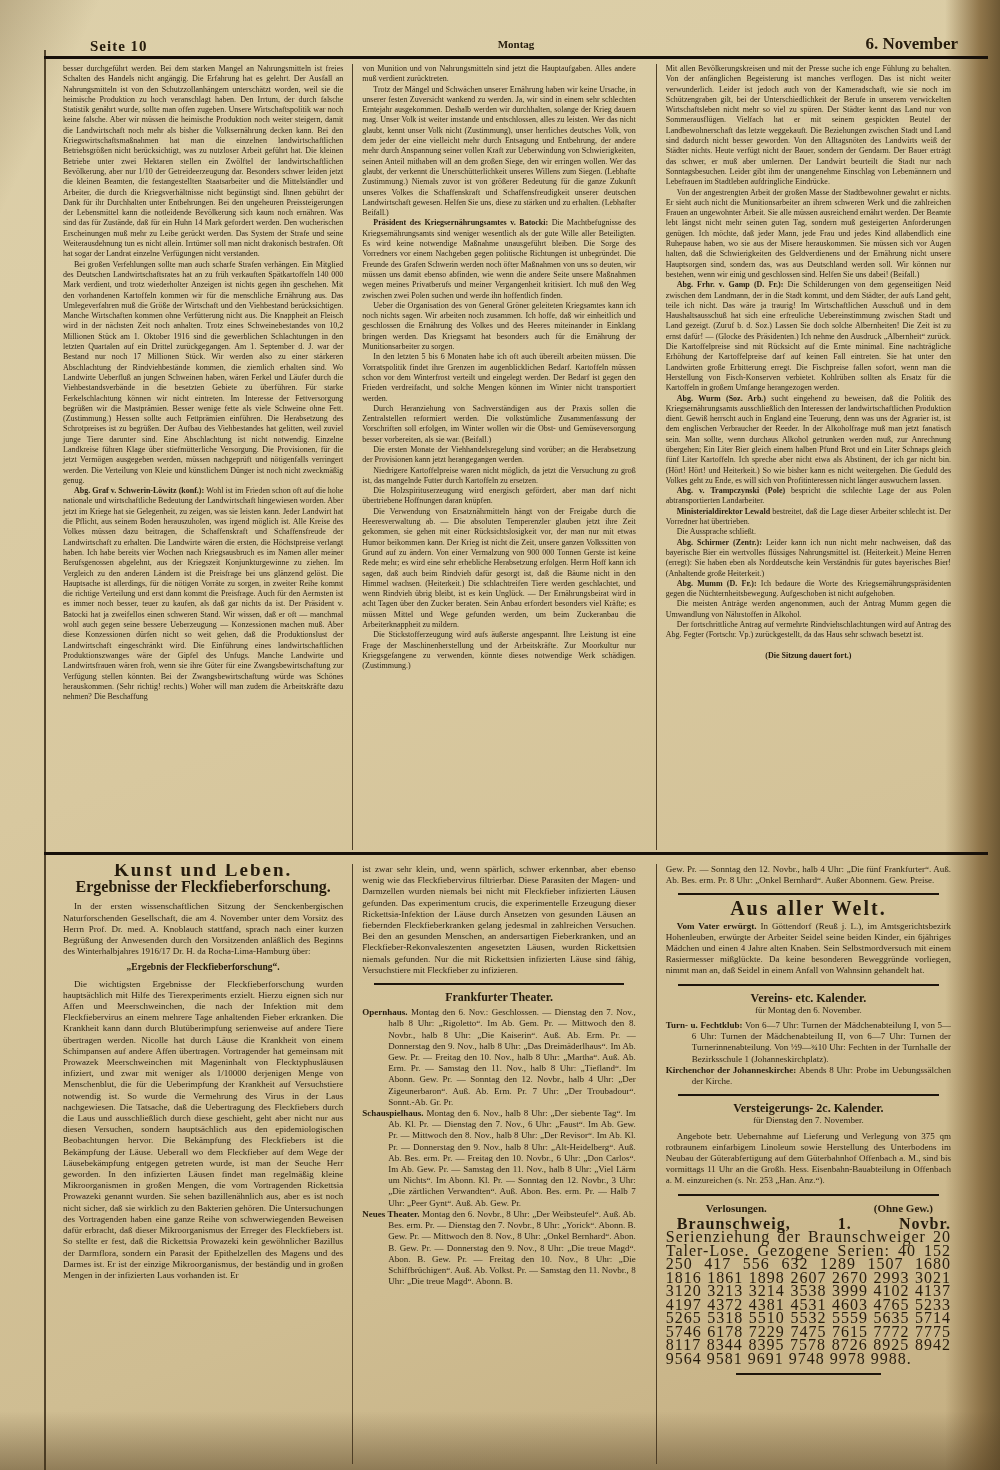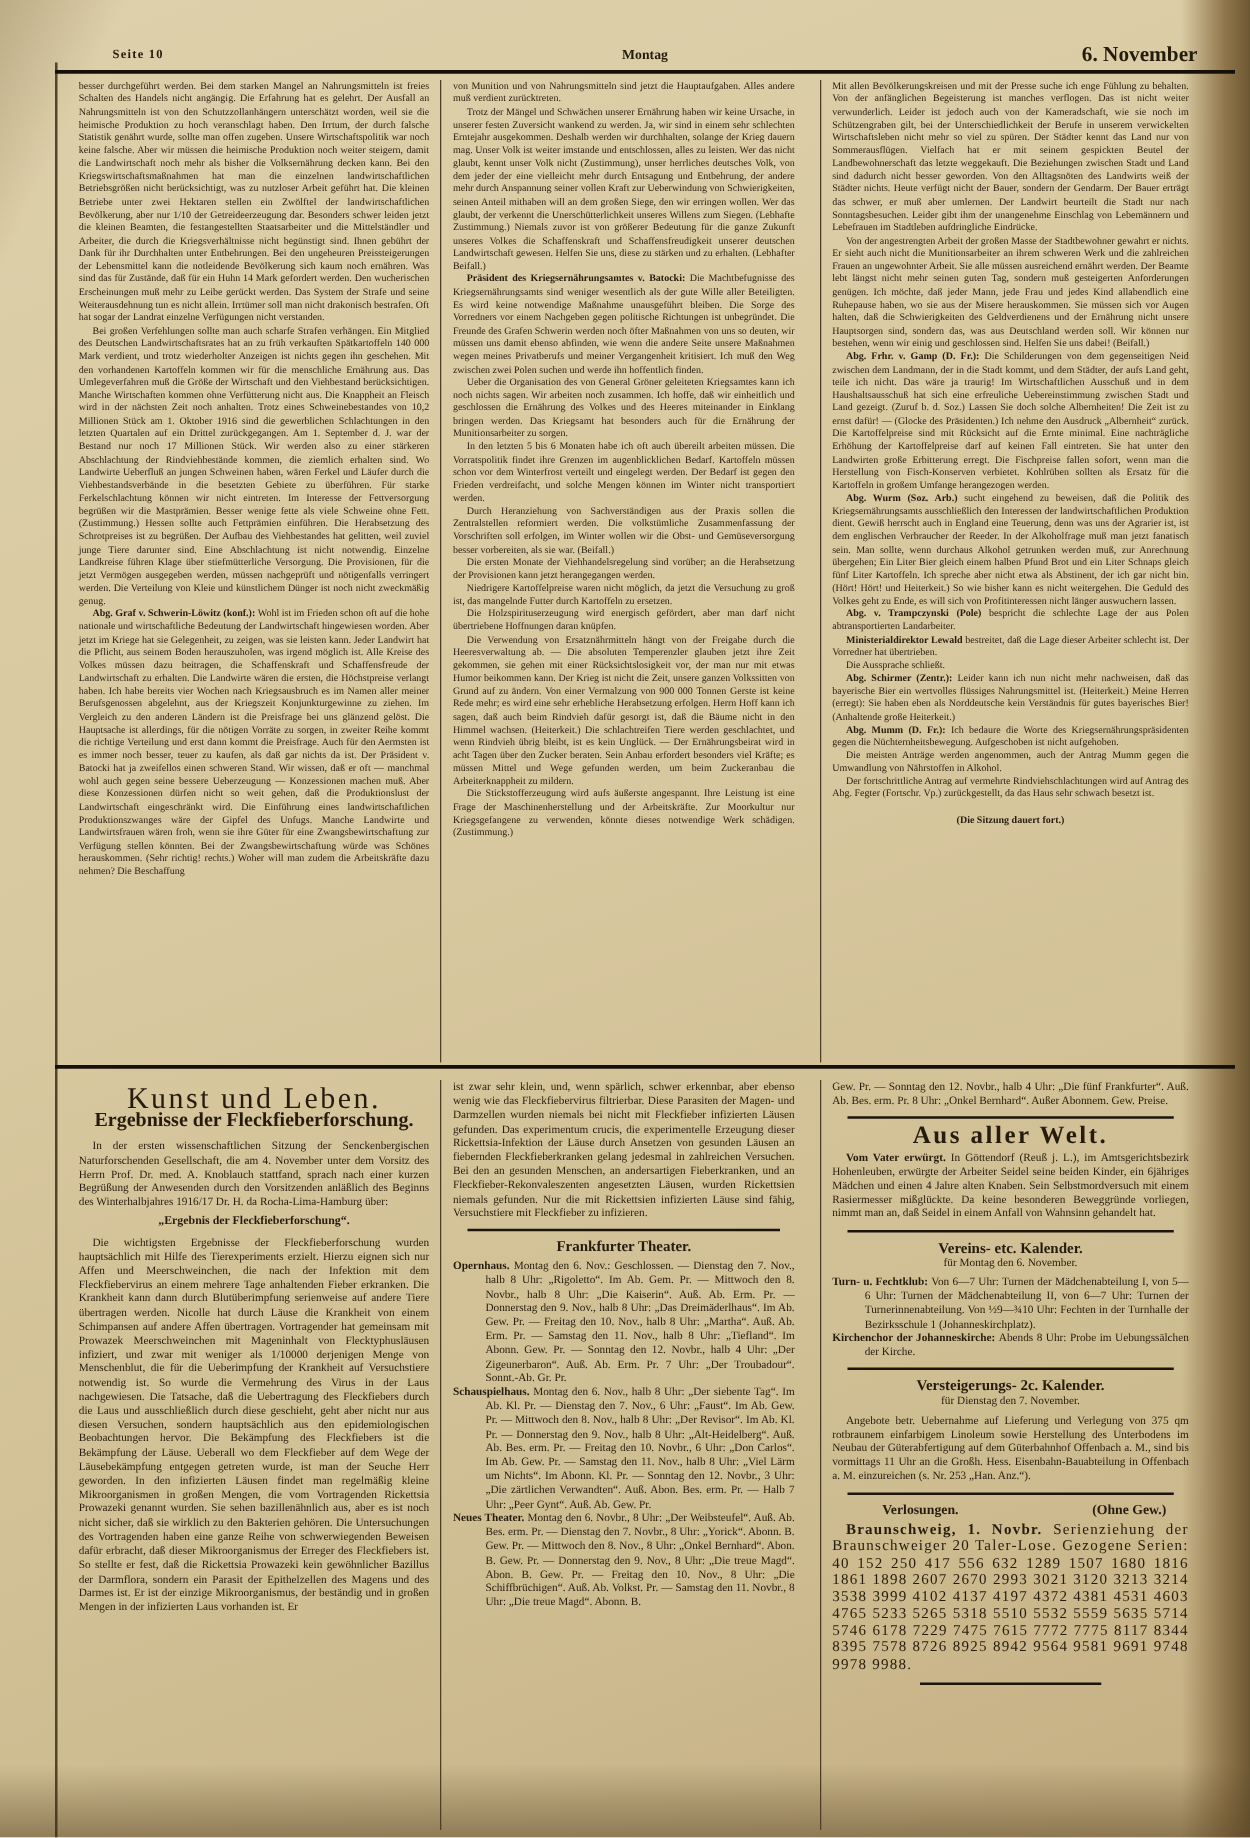--- a/index.html
+++ b/index.html
@@ -7,52 +7,52 @@
        font-family:"Liberation Serif","DejaVu Serif",serif;}
   .page{position:absolute;inset:0;
     background:
       linear-gradient(115deg, rgba(110,88,52,0.30) 0%, rgba(0,0,0,0) 6%),
       linear-gradient(0deg, rgba(84,64,34,0.50) 0%, rgba(0,0,0,0) 4%),
       linear-gradient(270deg, #6d5834 0%, #8f754a 2%, rgba(0,0,0,0) 5.5%),
       linear-gradient(160deg, #ddd0aa 0%, #d8c89f 45%, #cfbd92 78%, #c4ae81 100%);
     color:#261c0d;}
   .leftline{position:absolute;left:44px;top:50px;bottom:0;width:2px;background:#3c2e18;opacity:.85;}
   .masthead{position:absolute;top:38px;left:44px;width:944px;height:16px;font-weight:bold;}
-  .mh-page{position:absolute;left:46px;top:0;font-size:10px;letter-spacing:1px;}
+  .mh-page{position:absolute;left:46px;top:0;font-size:15px;letter-spacing:1px;}
   .mh-day{position:absolute;left:0;right:0;top:0;text-align:center;font-size:11px;}
   .mh-date{position:absolute;right:30px;top:-4px;font-size:17px;}
   .rule-top{position:absolute;top:56px;left:44px;width:944px;height:3px;background:#17100a;}
   .rule-mid{position:absolute;top:852px;left:44px;width:944px;height:3px;background:#17100a;}
 
   .cols{position:absolute;left:54px;width:906px;display:flex;align-items:stretch;}
   .cols-top{top:64px;height:786px;}
   .cols-bottom{top:864px;height:600px;}
   .col{box-sizing:border-box;padding:0 9px;overflow:hidden;}
   .c1{width:302px;} .c2{width:296px;} .c3{width:308px;margin-left:11px;}
   .col + .col{border-left:1px solid #4e3e26;}
 
   .bt{font-size:8px;line-height:10.3px;text-align:justify;}
   .bt2{font-size:9px;line-height:11.2px;text-align:justify;}
   p{margin:0;}
   p.ind{text-indent:11px;}
   b.lead{font-weight:bold;}
   .closing{text-align:center;margin-top:10px;font-weight:bold;text-indent:0;}
 
-  .h-kunst{font-size:24px;font-weight:normal;text-align:center;letter-spacing:2px;margin:10px 0 6px;}
+  .h-kunst{font-size:19px;font-weight:bold;text-align:center;letter-spacing:2px;margin:0 0 6px;}
   .h-fleck{font-size:16px;font-weight:bold;text-align:center;margin:0 0 9px;}
   .h-lecture{font-size:9.5px;font-weight:bold;text-align:center;margin:5px 0;}
   .h-theater{font-size:12px;font-weight:bold;text-align:center;margin:5px 0 4px;}
   .h-welt{font-size:20px;font-weight:bold;text-align:center;letter-spacing:2px;margin:8px 0 6px;}
   .h-kal{font-size:12px;font-weight:bold;text-align:center;margin:4px 0 1px;}
   .sub-kal{font-size:9px;text-align:center;margin:0 0 4px;}
   .hang{padding-left:26px;text-indent:-26px;margin:0;}
   .sep{height:2px;background:#1d150c;margin:7px 12px;}
   .sep-end{height:2px;background:#1d150c;margin:8px 70px 0;}
   .verlos-head{display:flex;justify-content:space-between;font-weight:bold;font-size:11px;margin:3px 18px 3px 40px;}
-  .numbers{font-size:12px;line-height:13.5px;letter-spacing:1px;}
+  .numbers{font-size:16px;line-height:13.5px;letter-spacing:1px;}
 </style>
 </head>
 <body>
 
 <div class="page">
   <div class="leftline"></div>
 
   <div class="masthead">
     <span class="mh-page">Seite 10</span>
     <span class="mh-day">Montag</span>

